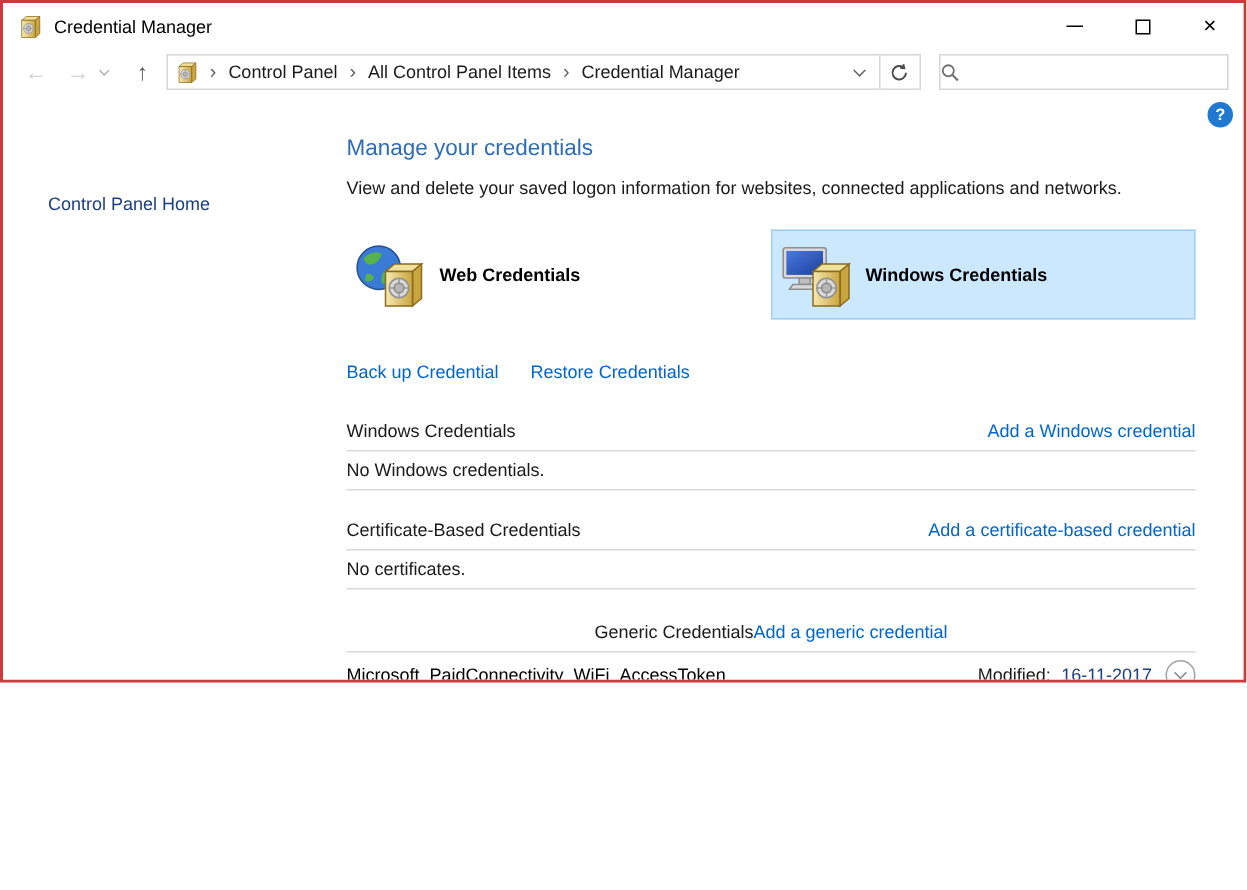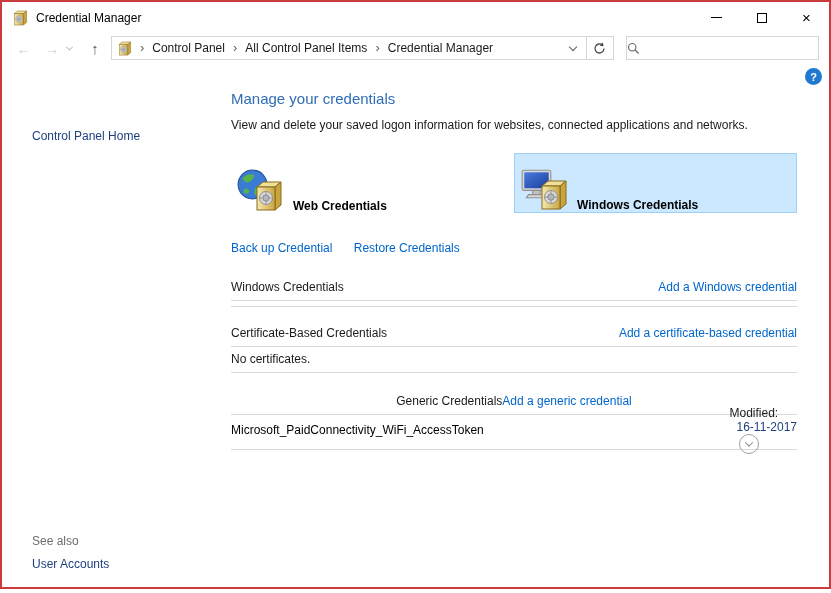--- a/index.html
+++ b/index.html
@@ -1,20 +1,20 @@
 <!DOCTYPE html>
 <html><head>
 <meta charset="utf-8">
 <style>
   * { box-sizing: border-box; margin: 0; padding: 0; }
   html,body { width: 831px; height: 593px; }
   body { font-family: "Liberation Sans", "DejaVu Sans", sans-serif; font-size: 12px; color: #1a1a1a; }
 
   #window {
-    position: relative; width: 831px; height: 589px;
+    position: relative; width: 831px; height: 455px;
     background: #ffffff; border: 2px solid #cc3b3b; overflow: hidden;
   }
 
   
   .titlebar { height: 31px; display: flex; align-items: center; background: #ffffff; }
   .titlebar .app-icon { margin: 0 8px 0 10px; display: flex; }
   .titlebar .title { font-size: 12px; color: #000; }
   .win-controls { margin-left: auto; display: flex; height: 31px; }
   .winbtn { width: 45px; height: 31px; display: flex; align-items: center; justify-content: center; cursor: default; }
   .min-glyph { width: 11px; height: 1px; background: #000; display: block; }
@@ -51,39 +51,39 @@
 
   .sidebar-home { position: absolute; left: 30px; top: 19px; color: #1d3f7f; font-size: 12px; text-decoration: none; cursor: pointer; margin-top: 47px; }
   .see-also { position: absolute; left: 30px; top: 471px; color: #6d6d6d; font-size: 12px; }
   .user-accounts { position: absolute; left: 30px; top: 494px; color: #1d3f7f; font-size: 12px; cursor: pointer; }
 
   .main { position: absolute; left: 229px; top: 26px; width: 566px; }
   .page-title { color: #2e6db5; font-size: 15px; font-weight: normal; line-height: 19px; }
   .subtitle { margin-top: 10px; font-size: 12px; line-height: 15px; color: #1a1a1a; }
 
   .tiles { margin-top: 20px; display: flex; }
-  .tile { width: 283px; height: 60px; display: flex; align-items: flex-end; padding-left: 5px; cursor: pointer; }
+  .tile { width: 283px; height: 60px; display: flex; align-items: center; padding-left: 5px; cursor: pointer; }
   .tile-selected { background: #cce8ff; border: 1px solid #9fd1f7; }
   .tile-label { margin-left: 9px; font-weight: bold; font-size: 12px; color: #000; }
 
   .cred-links { margin-top: 28px; line-height: 15px; }
   .link { color: #0066cc; text-decoration: none; cursor: pointer; }
   .cred-links .link + .link { margin-left: 18px; }
 
   .section-header { display: flex; justify-content: space-between; align-items: baseline; line-height: 15px; }
   .sec1 { margin-top: 24px; }
   .sec2 { margin-top: 19px; }
   .sec3 { margin-top: 21px; justify-content: center; }
   .section-title { color: #1a1a1a; }
   .rule { height: 1px; background: #d9d9d9; margin-top: 5px; }
   .empty-text { margin-top: 5px; line-height: 15px; }
 
   .cred-row { height: 29px; display: flex; align-items: center; justify-content: space-between; }
   .cred-name { color: #000000; }
-  .cred-right { display: flex; align-items: flex-start; flex-direction: column; }
+  .cred-right { display: flex; align-items: center; }
   .modified-label { color: #1a1a1a; }
   .modified-date { color: #1d3f7f; margin-left: 7px; }
   .expand-btn { width: 20px; height: 20px; border: 1px solid #a0a0a0; border-radius: 50%; margin-left: 9px;
     display: flex; align-items: center; justify-content: center; cursor: pointer; }
   .expand-chev { display:inline-block; width: 6px; height: 6px; border-right: 1.4px solid #8a8a8a; border-bottom: 1.4px solid #8a8a8a; transform: rotate(45deg) translate(-1px,-1px); }
 </style>
 </head>
 <body>
 
 <svg width="0" height="0" style="position:absolute">
@@ -213,20 +213,21 @@
       <div class="cred-links">
         <a class="link">Back up Credential</a>
         <a class="link">Restore Credentials</a>
       </div>
 
       <div class="section-header sec1">
         <span class="section-title">Windows Credentials</span>
         <a class="link">Add a Windows credential</a>
       </div>
       <div class="rule"></div>
+      <div class="empty-text">No Windows credentials.</div>
       <div class="rule"></div>
 
       <div class="section-header sec2">
         <span class="section-title">Certificate-Based Credentials</span>
         <a class="link">Add a certificate-based credential</a>
       </div>
       <div class="rule"></div>
       <div class="empty-text">No certificates.</div>
       <div class="rule"></div>
 

